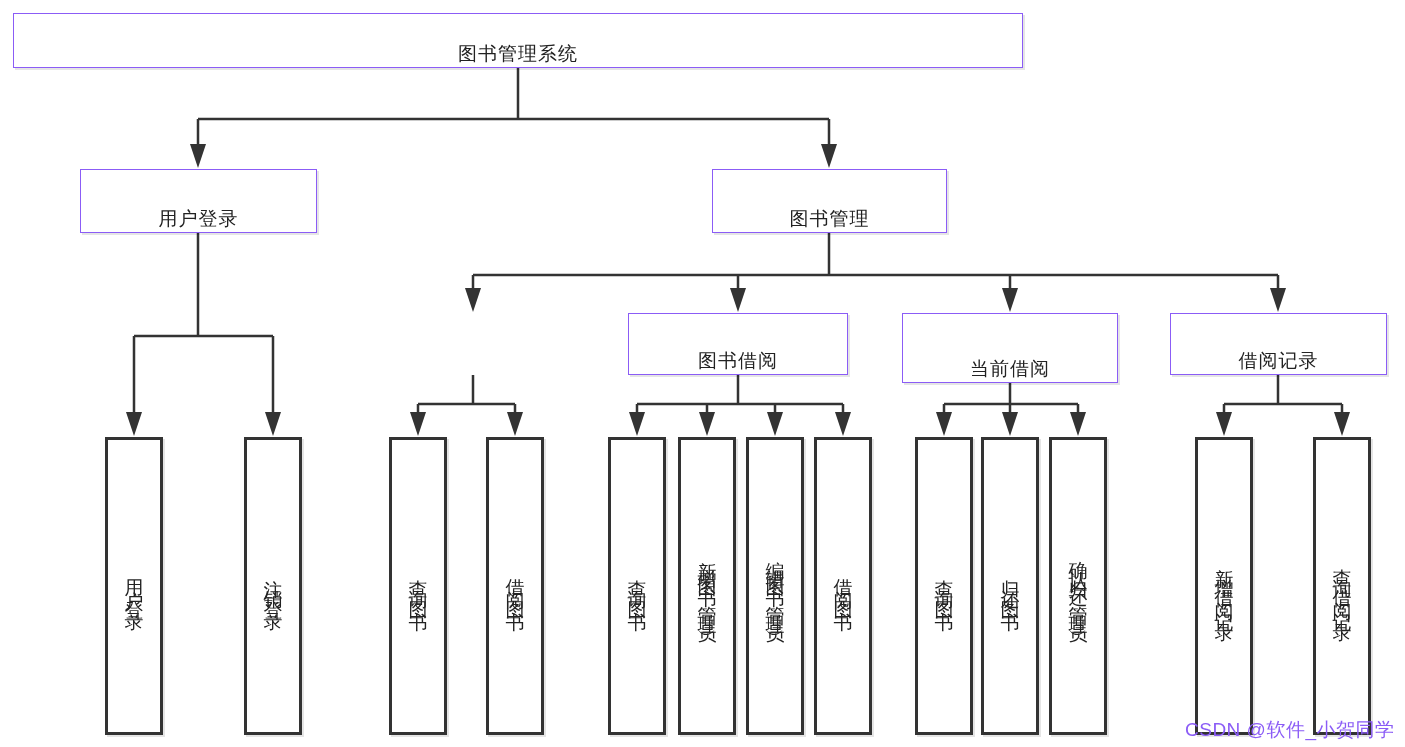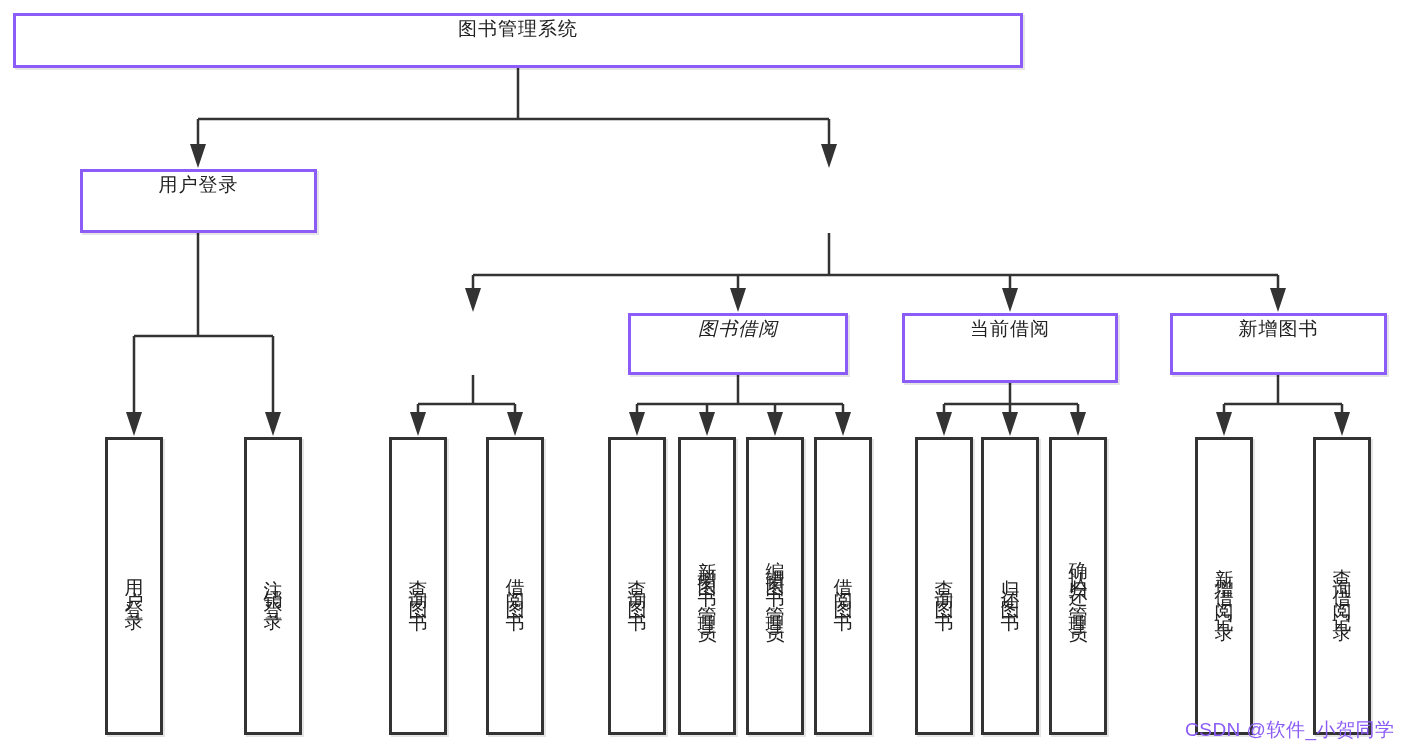--- a/index.html
+++ b/index.html
@@ -7,22 +7,22 @@
     position:relative;
     width:1405px; height:747px;
     background:#ffffff;
     font-family:"Liberation Sans","DejaVu Sans",sans-serif;
     overflow:hidden;
   }
   .box {
     position:absolute;
     box-sizing:border-box;
     background:#ffffff;
-    border:3px solid #8b5cf6;
-    display:flex; align-items:flex-start; justify-content:center;
+    border:1px solid #8b5cf6;
+    display:flex; align-items:flex-end; justify-content:center;
     font-size:19px; letter-spacing:1px; color:#222222;
     box-shadow:2px 2px 0 rgba(0,0,0,0.10);
     white-space:nowrap;
   }
   .vbox {
     position:absolute;
     top:437px; height:298px; width:58px;
     box-sizing:border-box;
     background:#ffffff;
     border:3px solid #333333;
@@ -87,29 +87,32 @@
     <polygon points="1334,412 1350,412 1342,436"></polygon>
   </svg>
 
   <div class="box" style="left:13px; top:13px; width:1010px; height:55px;">
     <span>图书管理系统</span>
   </div>
 
   <div class="box" style="left:80px; top:169px; width:237px; height:64px;">
     <span>用户登录</span>
   </div>
+  <div class="box" style="left:712px; top:169px; width:235px; height:64px;">
+    <span>图书管理</span>
+  </div>
 
-  <div class="box" style="left:628px; top:313px; width:220px; height:62px;font-style:italic;">
+  <div class="box" style="left:628px; top:313px; width:220px; height:62px;">
     <span>图书借阅</span>
   </div>
   <div class="box" style="left:902px; top:313px; width:216px; height:70px;">
     <span>当前借阅</span>
   </div>
   <div class="box" style="left:1170px; top:313px; width:217px; height:62px;">
-    <span>新增图书</span>
+    <span>借阅记录</span>
   </div>
 
   <div class="vbox" style="left:105px;">
     <span class="vtext">用户登录</span>
   </div>
   <div class="vbox" style="left:244px;">
     <span class="vtext">注销登录</span>
   </div>
 
   <div class="vbox" style="left:389px;">

